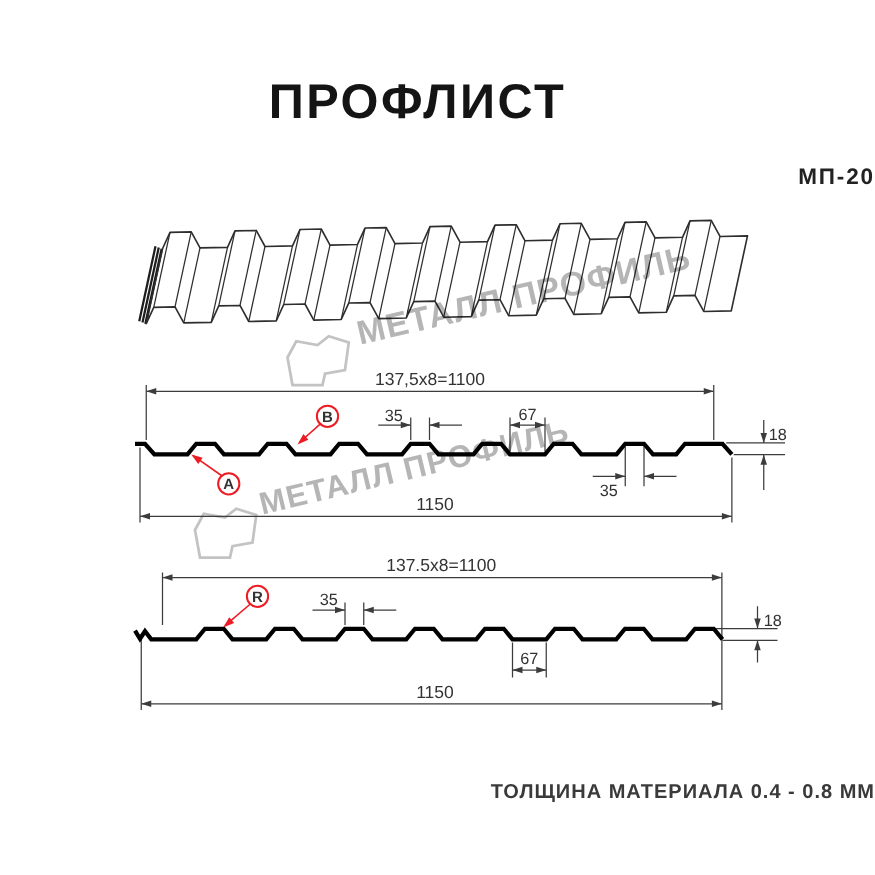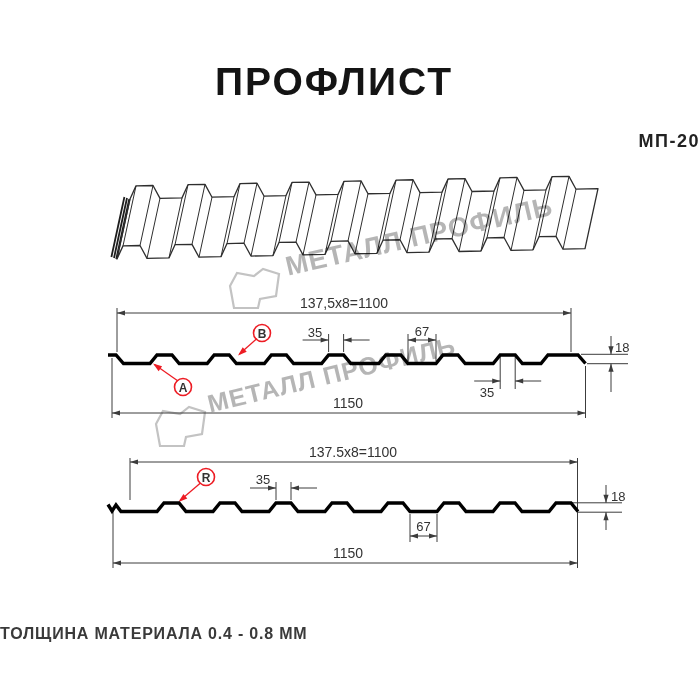--- a/index.html
+++ b/index.html
@@ -2,21 +2,21 @@
 <html><head>
 <meta charset="utf-8">
 <style>
   html,body{margin:0;padding:0;background:#fff;}
   #page{position:relative;width:700px;height:700px;background:#ffffff;overflow:hidden;
         font-family:"Liberation Sans", sans-serif;}
   .title{position:absolute;left:0;top:60px;width:668px;text-align:center;
          font-size:39px;font-weight:bold;letter-spacing:2px;color:#141414;}
   .subtitle{position:absolute;left:0;top:103px;width:700px;text-align:right;
          font-size:18px;font-weight:600;letter-spacing:1.5px;color:#222;margin-top:28px;}
-  .caption{position:absolute;left:0;top:625px;width:700px;text-align:left;
+  .caption{position:absolute;left:0;top:625px;width:700px;text-align:right;
          font-size:16px;font-weight:600;letter-spacing:0.8px;color:#3a3a3a;}
   .wm{position:absolute;font-weight:bold;color:rgba(168,168,168,0.85);
       white-space:nowrap;mix-blend-mode:multiply;letter-spacing:1px;}
   .wm1{left:286px;top:252px;font-size:27px;transform:rotate(-13deg);transform-origin:0 50%;}
   .wm2{left:208px;top:390px;font-size:25px;transform:rotate(-13.5deg);transform-origin:0 50%;}
   svg{position:absolute;left:0;top:0;}
   svg text{font-family:"Liberation Sans", sans-serif;fill:#333;}
   .dimtxt{font-size:14px;}
   .dimtxt-s{font-size:13px;}
   .lbl{font-size:12px;font-weight:bold;}

